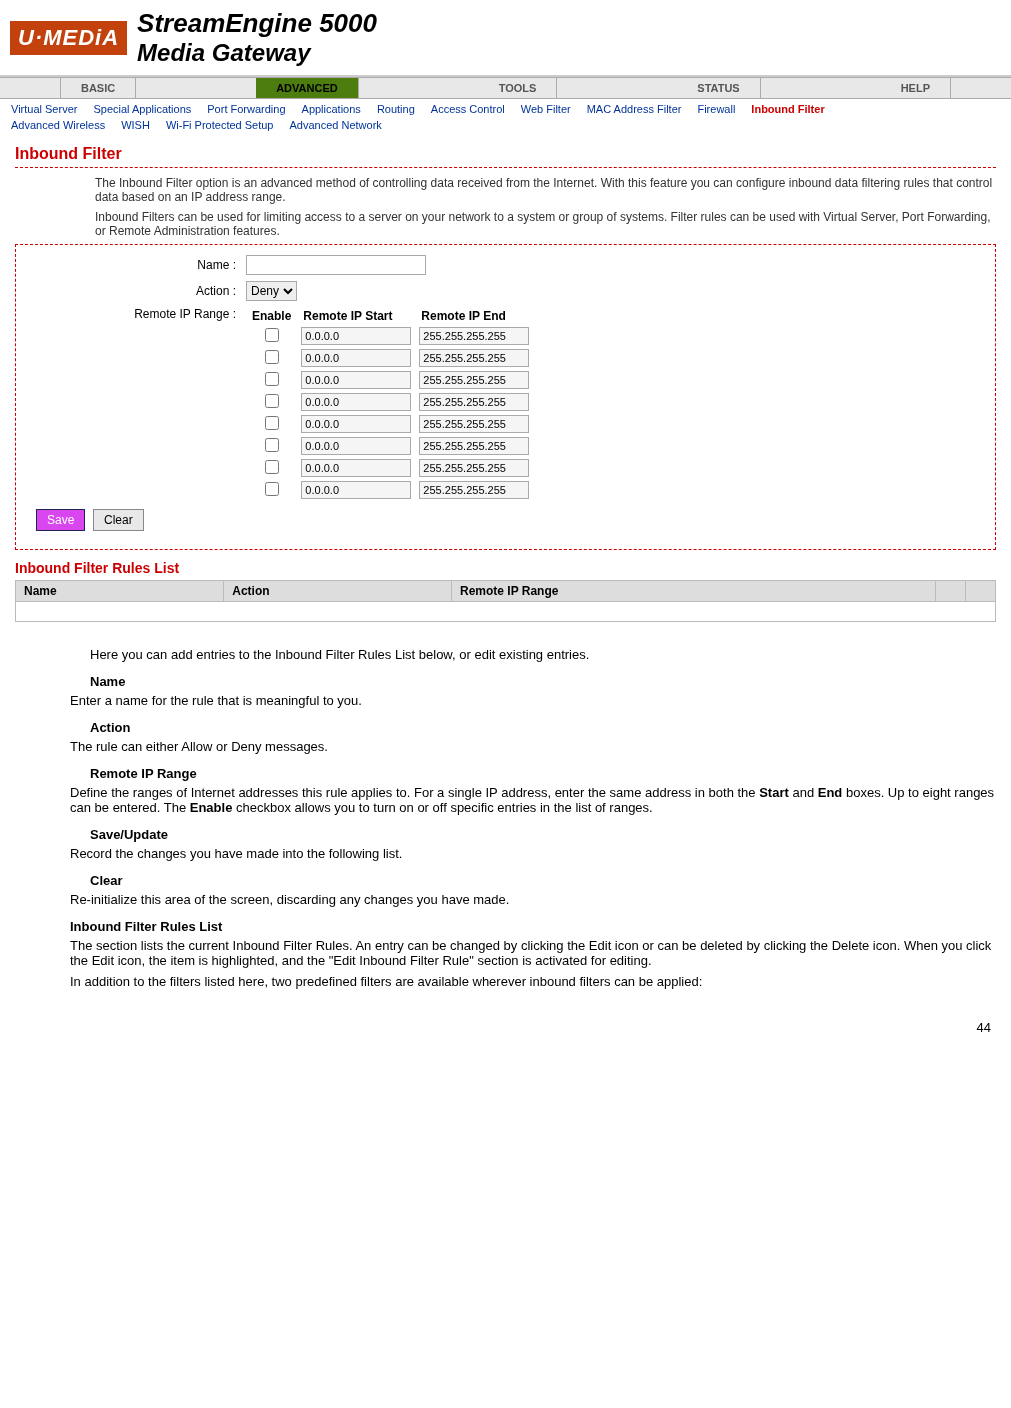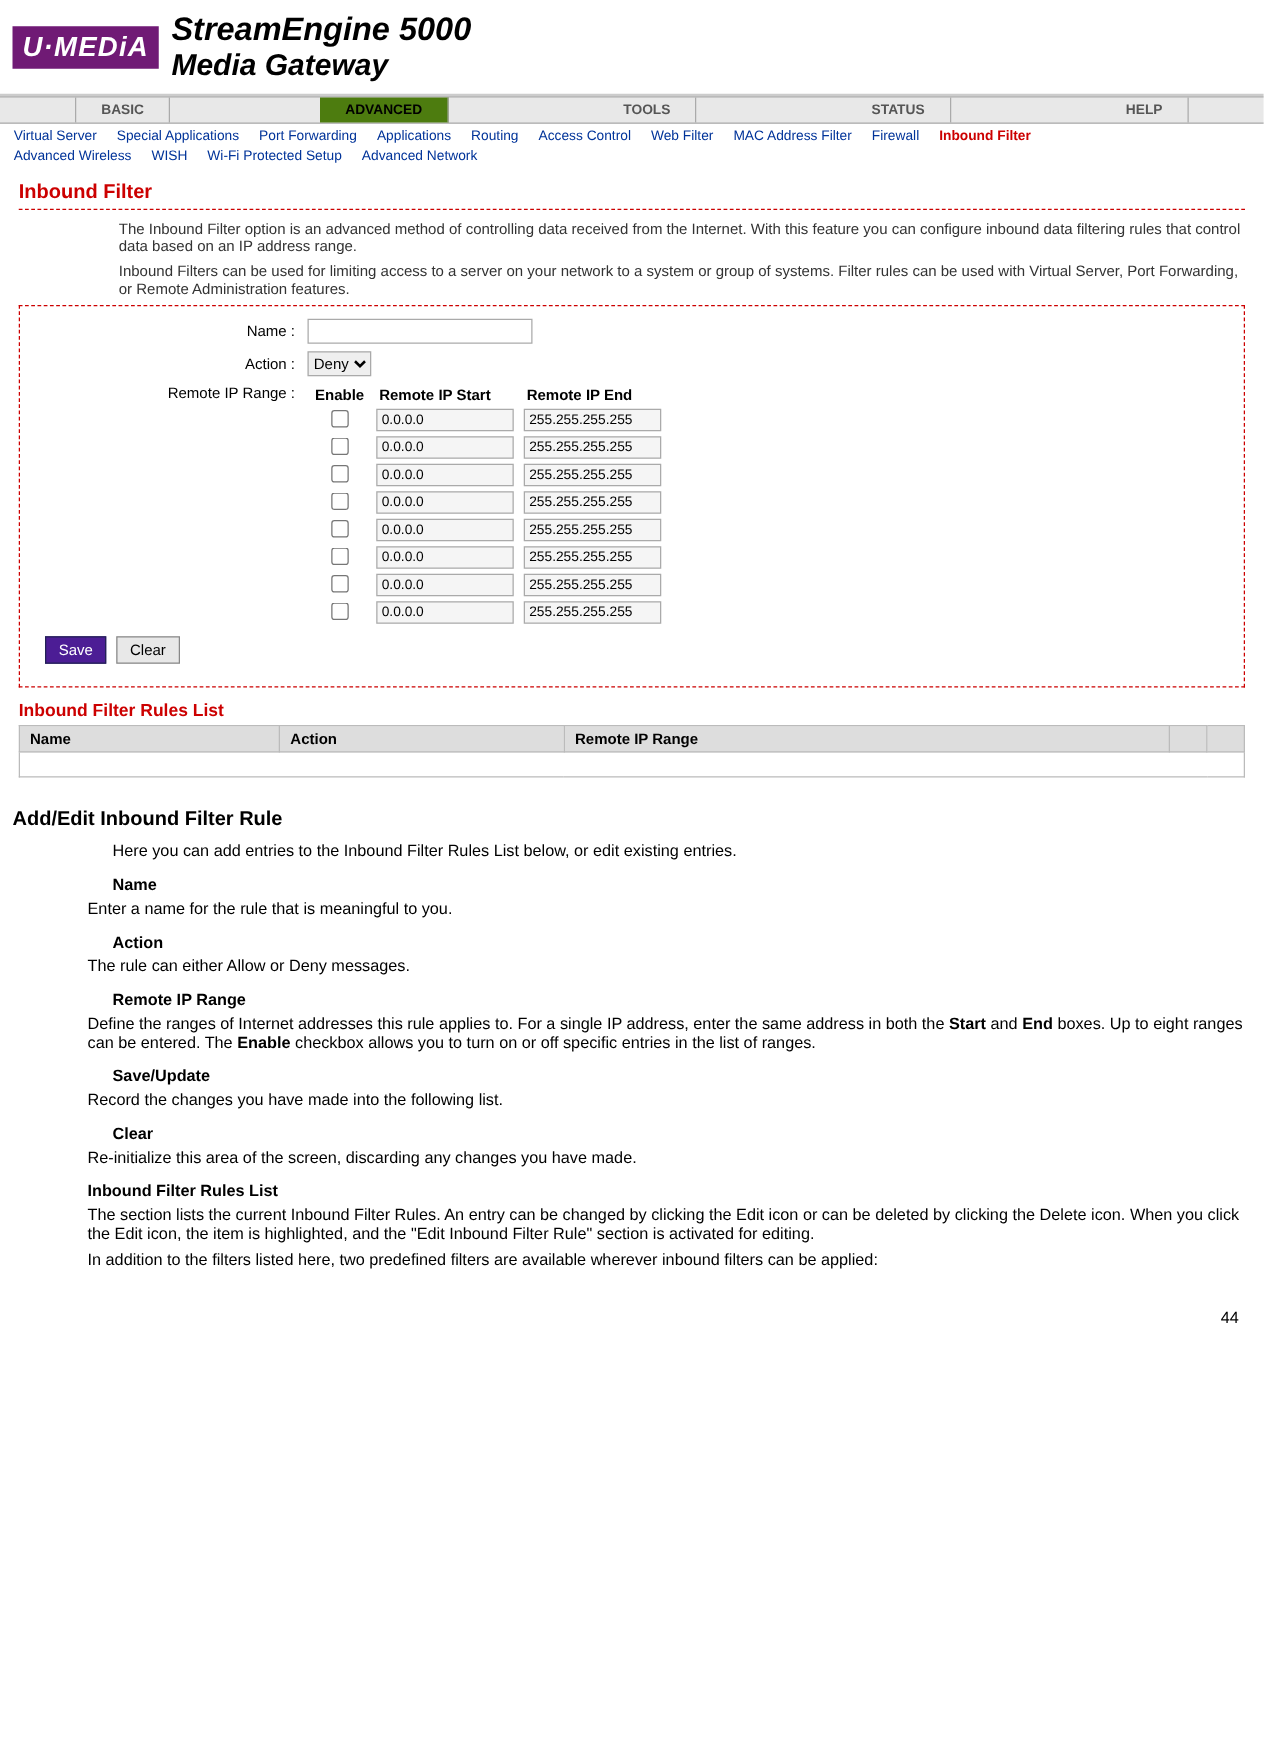--- a/index.html
+++ b/index.html
@@ -30,21 +30,21 @@
     .form-label { text-align: right; min-width: 200px; margin-right: 10px; font-size: 12px; }
     .form-control-text { width: 180px; border: 1px solid #aaa; height: 20px; font-size: 12px; padding: 1px 3px; }
     .form-select { border: 1px solid #aaa; height: 20px; font-size: 12px; }
     .ip-table { border-collapse: collapse; margin-left: 160px; }
     .ip-table th { font-size: 12px; font-weight: bold; text-align: left; padding: 2px 6px; }
     .ip-table td { padding: 2px 4px; }
     .ip-input { width: 110px; border: 1px solid #aaa; height: 18px; font-size: 11px; padding: 1px 3px; background: #f5f5f5; }
     .ip-checkbox { width: 14px; height: 14px; }
 
     
-    .btn-save { background: #4c1d95; color: #fff; border: 1px solid #225; padding: 3px 10px; font-size: 12px; cursor: pointer; margin-right: 4px; }
+    .btn-save { background: #d946ef; color: #fff; border: 1px solid #225; padding: 3px 10px; font-size: 12px; cursor: pointer; margin-right: 4px; }
     .btn-clear { background: #e8e8e8; color: #000; border: 1px solid #888; padding: 3px 10px; font-size: 12px; cursor: pointer; }
     .btn-row { margin: 8px 0; }
 
     
     .rules-list-title { color: #cc0000; font-size: 14px; font-weight: bold; margin: 8px 0 4px 0; }
     .rules-table { width: 100%; border-collapse: collapse; }
     .rules-table th { background: #ddd; border: 1px solid #bbb; padding: 3px 8px; font-size: 12px; font-weight: bold; text-align: left; }
     .rules-table td { border: 1px solid #bbb; padding: 3px 8px; font-size: 12px; }
 
     
@@ -60,21 +60,21 @@
 
     .nav-sub-rows { display: flex; flex-direction: column; padding: 2px 8px; }
     .nav-sub-line { display: flex; gap: 10px; padding: 1px 0; }
   </style>
 </head>
 <body>
 
 <div class="header">
   <div style="display:flex; align-items:center; gap:10px;">
     <div style="display:flex;align-items:center;gap:0;">
-      <div style="background:#701a75;padding:4px 8px;display:flex;align-items:flex-start;">
+      <div style="background:#c2410c;padding:4px 8px;display:flex;align-items:flex-start;">
         <span style="color:#fff;font-size:22px;font-weight:900;font-style:italic;letter-spacing:1px;">U·MEDiA</span>
       </div>
     </div>
     <div class="logo-wrap">
       <span style="font-size:26px;font-weight:bold;font-style:italic;">StreamEngine 5000</span>
       <span style="font-size:24px;font-weight:bold;font-style:italic;">Media Gateway</span>
     </div>
   </div>
 </div>
 
@@ -204,21 +204,20 @@
     </thead>
     <tbody>
       <tr>
         <td colspan="5" style="height:20px;"></td>
       </tr>
     </tbody>
   </table>
 </div>
 
 <div class="help-section">
-  <div class="help-h1">Add/Edit Inbound Filter Rule</div>
   <p class="help-p-indent">Here you can add entries to the Inbound Filter Rules List below, or edit existing entries.</p>
 
   <div class="help-h3">Name</div>
   <p class="help-p">Enter a name for the rule that is meaningful to you.</p>
 
   <div class="help-h3">Action</div>
   <p class="help-p">The rule can either Allow or Deny messages.</p>
 
   <div class="help-h3">Remote IP Range</div>
   <p class="help-p">

